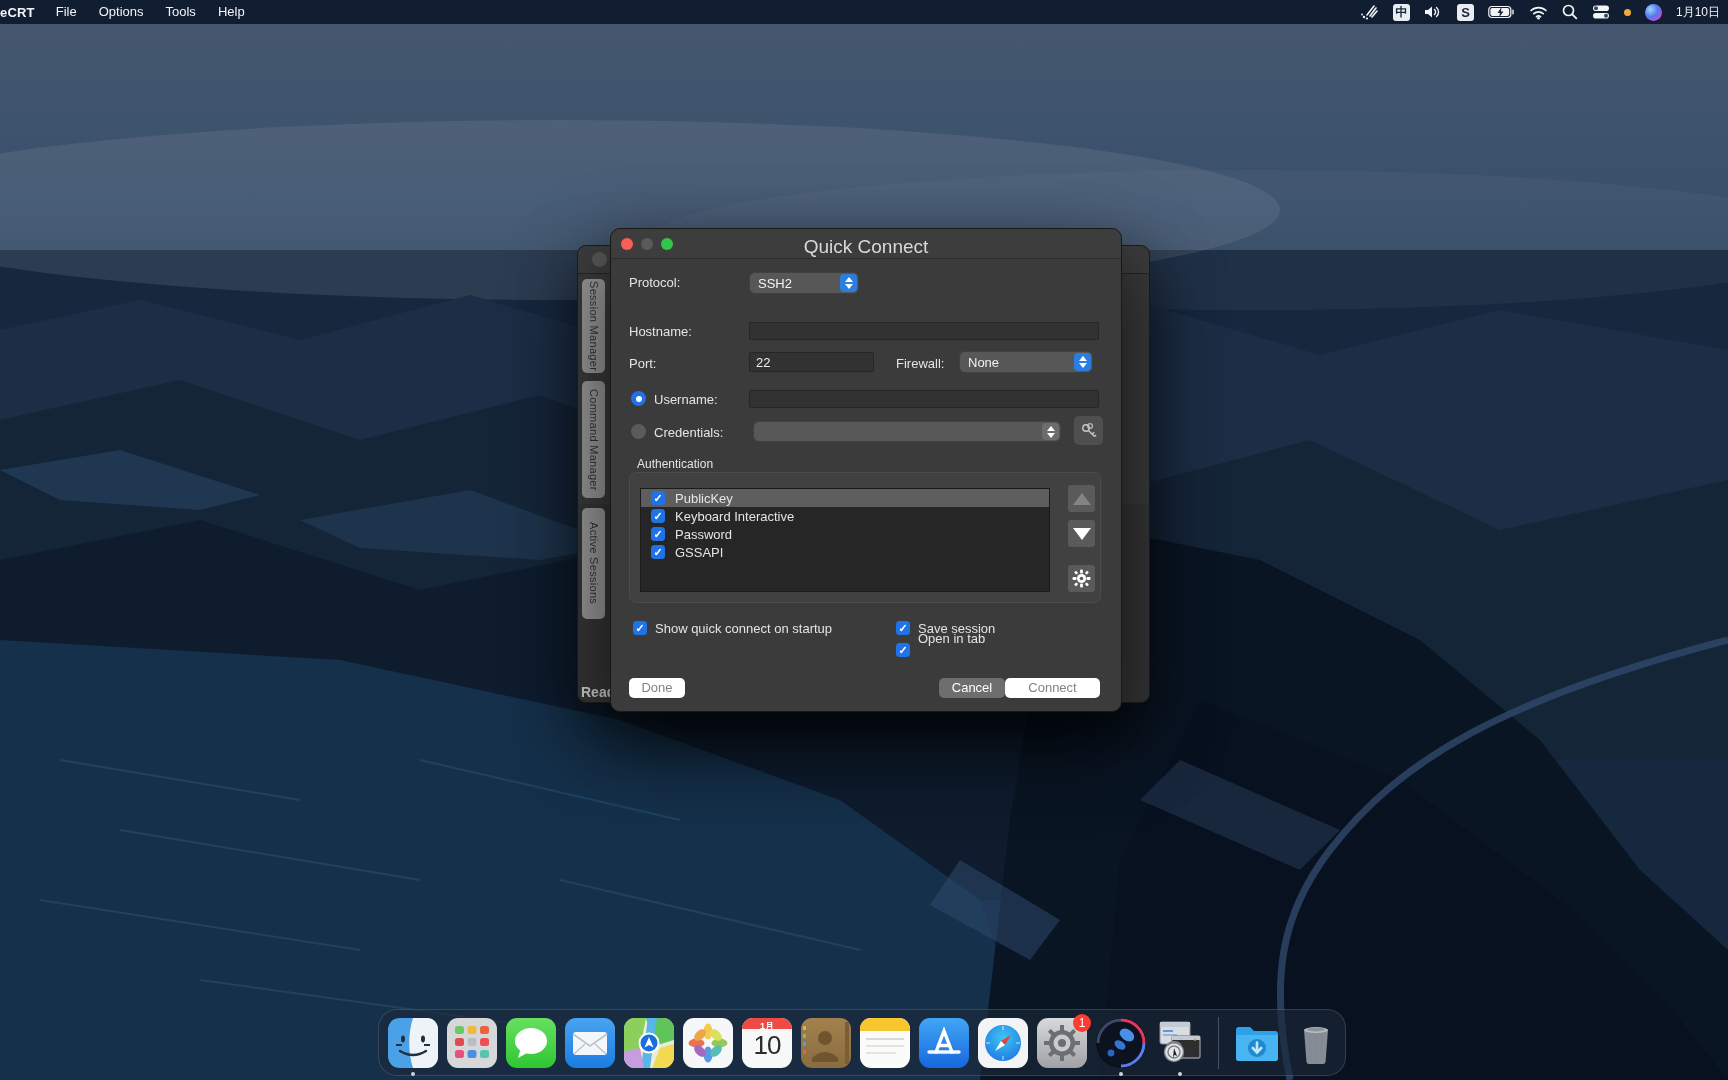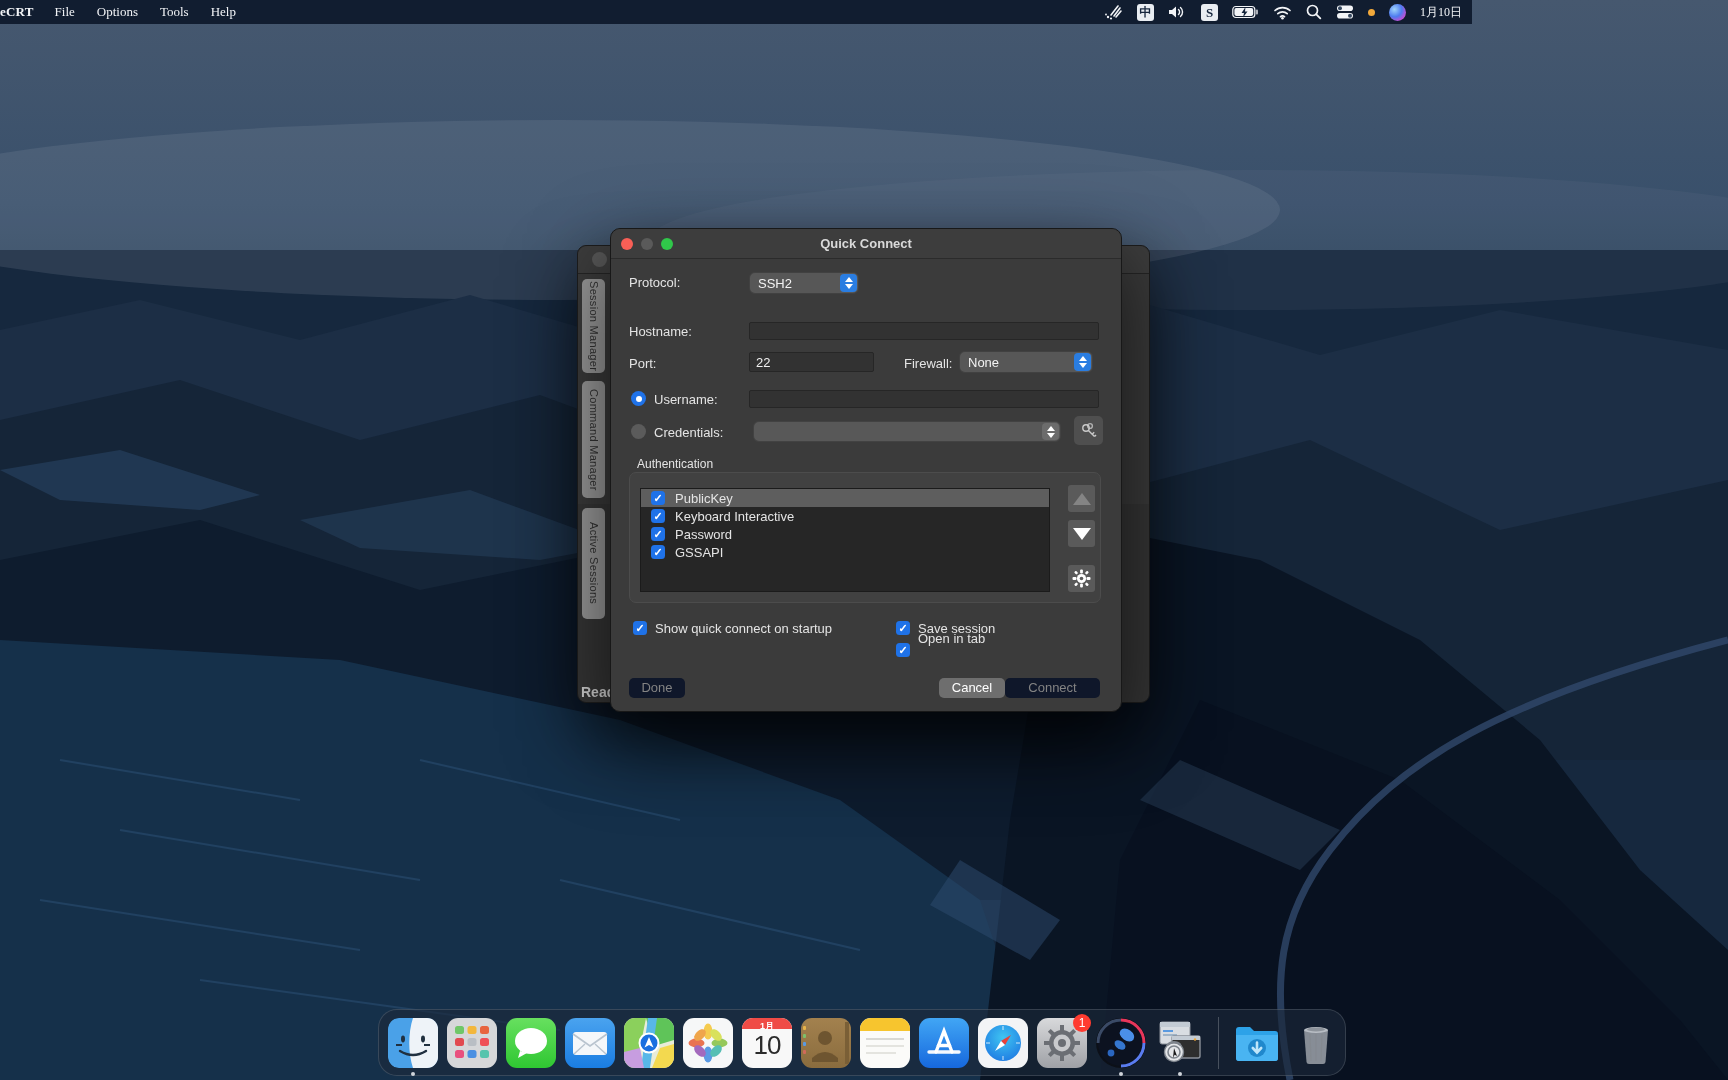--- a/index.html
+++ b/index.html
@@ -2,23 +2,23 @@
 <html><head>
 <meta charset="utf-8">
 <style>
   * { margin:0; padding:0; box-sizing:border-box; }
   html,body { width:1728px; height:1080px; overflow:hidden; background:#0b1626;
     font-family:"Liberation Sans", sans-serif; }
   .screen { position:relative; width:1728px; height:1080px; overflow:hidden; }
   .wallpaper { position:absolute; inset:0; }
 
   
-  .menubar { position:absolute; left:0; top:0; width:1472px; height:24px;
+  .menubar { position:absolute; left:0; top:0; width:1728px; height:24px;
     background:rgba(13,24,42,0.92); display:flex; align-items:center; color:#f2f4f7;
-    font-size:13px; z-index:50;font-family:Liberation Serif, serif; }
+    font-size:13px; z-index:50; }
   .mb-left { display:flex; align-items:center; gap:0; }
   .mb-app { font-weight:bold; padding:0 10px 0 0; letter-spacing:.2px; }
   .mb-item { padding:0 11px; height:24px; line-height:24px; cursor:default; }
   .mb-right { position:absolute; right:0; top:0; height:24px; display:flex; align-items:center; gap:14px; padding-right:0; }
   .mb-ico { display:flex; align-items:center; justify-content:center; height:24px; }
   .mb-date { font-size:12px; white-space:nowrap; width:52px; overflow:hidden; }
   .imbox { width:17px; height:17px; background:#e9edf2; color:#15253c; border-radius:3px;
     font-size:12px; line-height:17px; text-align:center; font-weight:bold; }
   .ccdot { width:7px; height:7px; border-radius:50%; background:#f2a93b; }
   .siri { width:17px; height:17px; border-radius:50%;
@@ -41,22 +41,22 @@
   
   .dialog { position:absolute; left:610px; top:228px; width:512px; height:484px;
     background:#3b3b3b; border-radius:10px; box-shadow:0 30px 80px rgba(0,0,0,.65);
     border:1px solid #181818; color:#e4e4e4; font-size:13px; z-index:10; }
   .titlebar { position:absolute; left:0; top:0; right:0; height:30px;
     border-bottom:1px solid #2b2b2b; border-radius:10px 10px 0 0; background:#3d3d3d; }
   .tl { position:absolute; top:9px; width:12px; height:12px; border-radius:50%; }
   .tl.red { left:10px; background:#f95f56; }
   .tl.gray { left:30px; background:#5a5a5a; }
   .tl.green { left:50px; background:#30c74a; }
-  .dlg-title { position:absolute; left:0; right:0; top:7px; text-align:center; font-weight:bold;
-    color:#d9d9d9; font-size:13px; }
+  .dlg-title { position:absolute; left:0; right:0; top:7px; text-align:center; font-weight:normal;
+    color:#d9d9d9; font-size:19px; }
   .lbl { position:absolute; white-space:nowrap; color:#e4e4e4; }
   .field { position:absolute; background:#323232; border:1px solid #262626; border-radius:2px;
     color:#f0f0f0; font-size:13px; padding:0 6px; font-family:"Liberation Sans",sans-serif; }
   .popup { position:absolute; background:#575757; border-radius:6px; display:flex; align-items:center;
     color:#f2f2f2; padding-left:9px; box-shadow:inset 0 0 0 1px rgba(0,0,0,.25); }
   .popup .stepper { position:absolute; right:2px; top:2px; bottom:2px; width:17px; border-radius:4px;
     background:#2a7de1; display:flex; flex-direction:column; align-items:center; justify-content:center; gap:2px; }
   .popup .stepper.gray { background:#6c6c6c; }
   .arr-up { width:0; height:0; border-left:4px solid transparent; border-right:4px solid transparent;
     border-bottom:5px solid #fff; }
@@ -78,21 +78,21 @@
   .cbox-abs { position:absolute; width:14px; height:14px; background:#1f72e8; border-radius:3.5px;
     color:#fff; font-size:11px; line-height:14px; text-align:center; font-weight:bold; }
   .sq-btn { position:absolute; left:438px; width:27px; height:27px; background:#5a5a5a;
     border-radius:3px; display:flex; align-items:center; justify-content:center; }
   .tri-up { width:0; height:0; border-left:9px solid transparent; border-right:9px solid transparent;
     border-bottom:12px solid #848484; }
   .tri-dn { width:0; height:0; border-left:9px solid transparent; border-right:9px solid transparent;
     border-top:12px solid #fff; }
   .btn { position:absolute; height:20px; border-radius:5px; font-size:13px; text-align:center;
     line-height:20px; }
-  .btn.dim { background:#0f172a; color:#838383; }
+  .btn.dim { background:#ffffff; color:#838383; }
   .btn.lit { background:#6e6e6e; color:#ffffff; }
   .keybtn { position:absolute; left:463px; top:187px; width:29px; height:29px; background:#4f4f4f;
     border-radius:5px; display:flex; align-items:center; justify-content:center; }
 
   
   .dock { position:absolute; left:378px; top:1009px; width:968px; height:67px;
     background:rgba(28,40,58,0.62); border:1px solid rgba(255,255,255,0.14); border-radius:19px;
     display:flex; align-items:center; padding:6px 9px; gap:9px; z-index:40; }
   .dicon { position:relative; width:50px; height:50px; flex:none; }
   .dicon .tile { position:absolute; inset:0; border-radius:11px; overflow:hidden; }
@@ -253,21 +253,21 @@
           <i class="arr-up"></i>
           <i class="arr-dn"></i>
         </span>
     </div>
 
     <span class="lbl" style="left:18px; top:95px;">Hostname:</span>
     <input class="field" style="left: 138px; top: 93px; width: 350px; height: 18px;" value="">
 
     <span class="lbl" style="left:18px; top:127px;">Port:</span>
     <input class="field" style="left: 138px; top: 123px; width: 125px; height: 20px;" value="22">
-    <span class="lbl" style="left:293px; top:127px;">Firewall:</span>
+    <span class="lbl" style="left:285px; top:127px;">Firewall:</span>
     <div class="popup" style="left:348px; top:122px; width:134px; height:22px;">
       <span>None</span>
       <span class="stepper">
           <i class="arr-up"></i>
           <i class="arr-dn"></i>
         </span>
     </div>
 
     <span class="radio on" style="left:20px; top:162px;"></span>
     <span class="lbl" style="left:43px; top:163px;">Username:</span>

